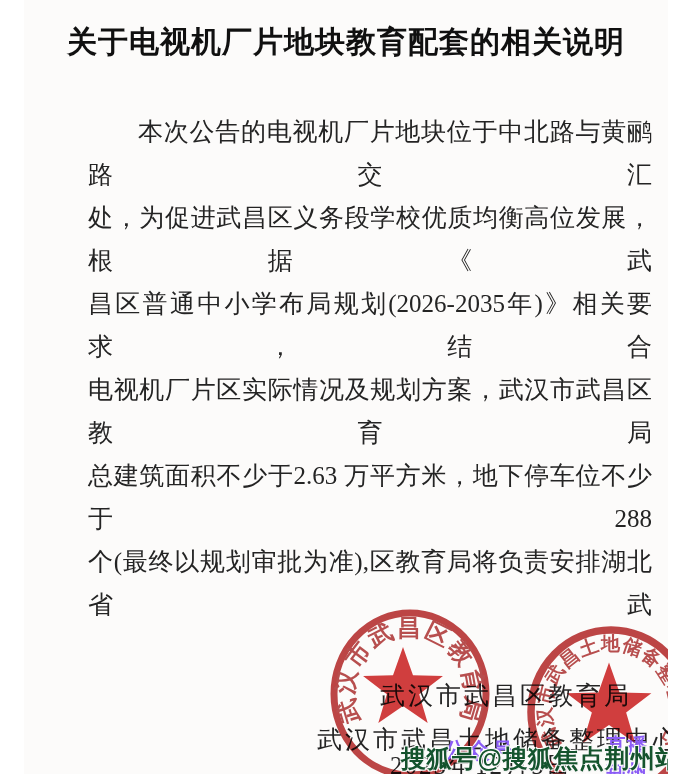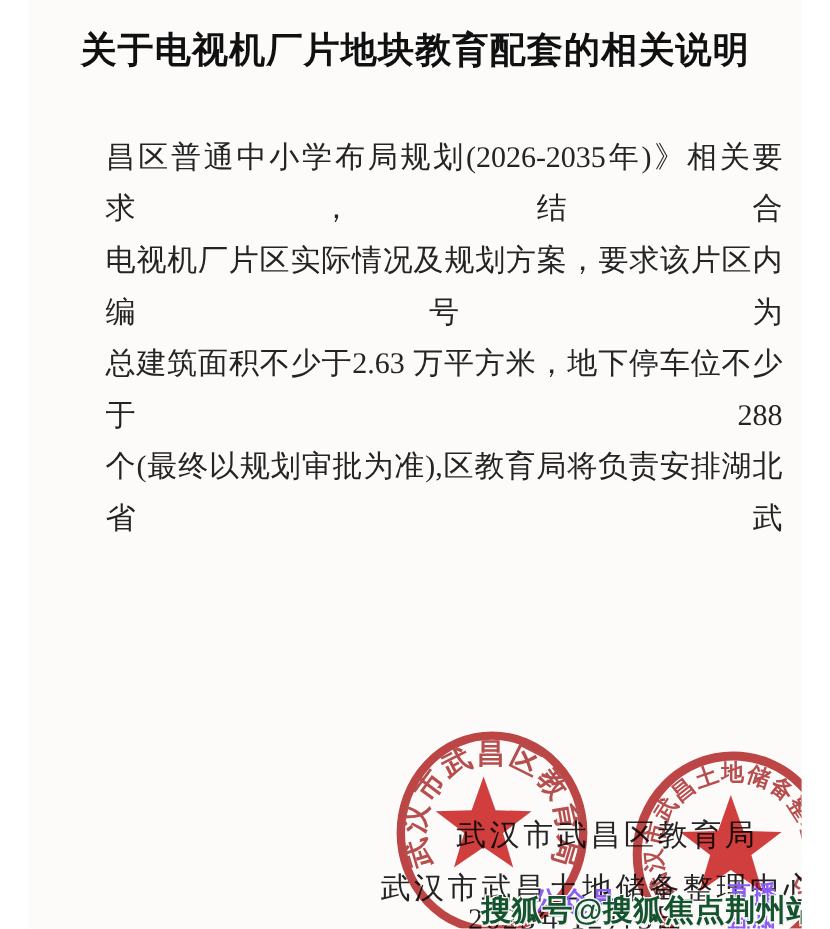--- a/index.html
+++ b/index.html
@@ -38,22 +38,24 @@
   svg text{font-family:"Liberation Serif","DejaVu Serif",serif;font-weight:700;}
 </style>
 </head>
 <body>
 
 <div class="page">
 
   <div class="title">关于电视机厂片地块教育配套的相关说明</div>
 
   <div class="body-text">
+    <div class="line indent">本次公告的电视机厂片地块位于中北路与黄鹂路交汇</div>
+    <div class="line">处，为促进武昌区义务段学校优质均衡高位发展，根据《武</div>
     <div class="line">昌区普通中小学布局规划(2026-2035年)》相关要求，结合</div>
-    <div class="line">电视机厂片区实际情况及规划方案，要求该片区内编号为</div>
+    <div class="line">电视机厂片区实际情况及规划方案，武汉市武昌区教育局</div>
     <div class="line">总建筑面积不少于2.63 万平方米，地下停车位不少于288</div>
     <div class="line">个(最终以规划审批为准),区教育局将负责安排湖北省武</div>
 
   </div>
 
   <div class="sig org1">武汉市武昌区教育局</div>
   <div class="sig org2">武汉市武昌土地储备整理中心</div>
   <div class="sig date">2023年12月5日</div>
 
   <div class="wm-faint left">公众号</div>

